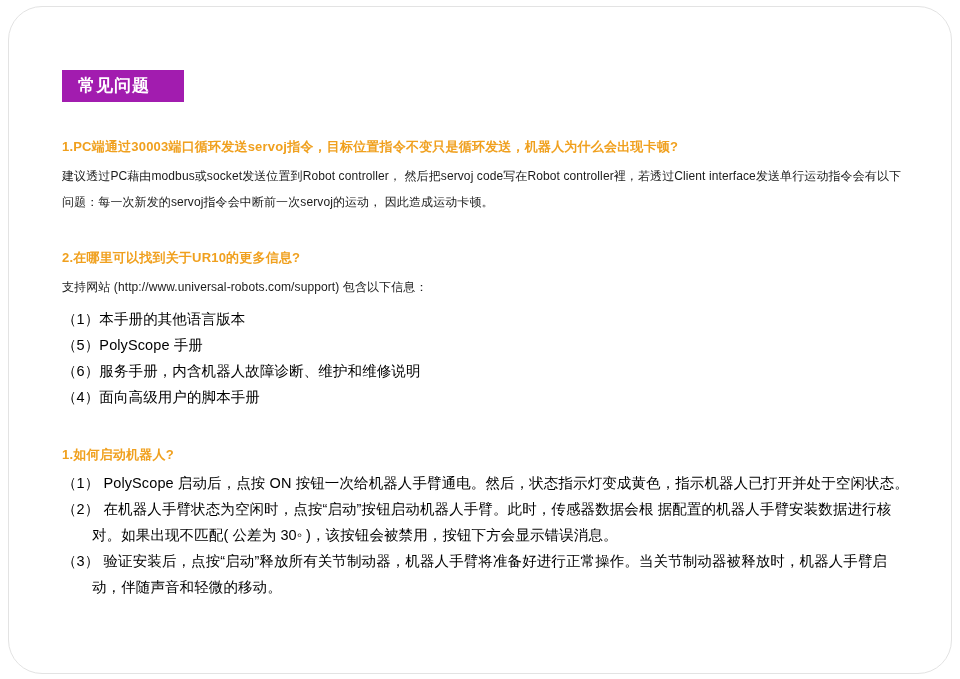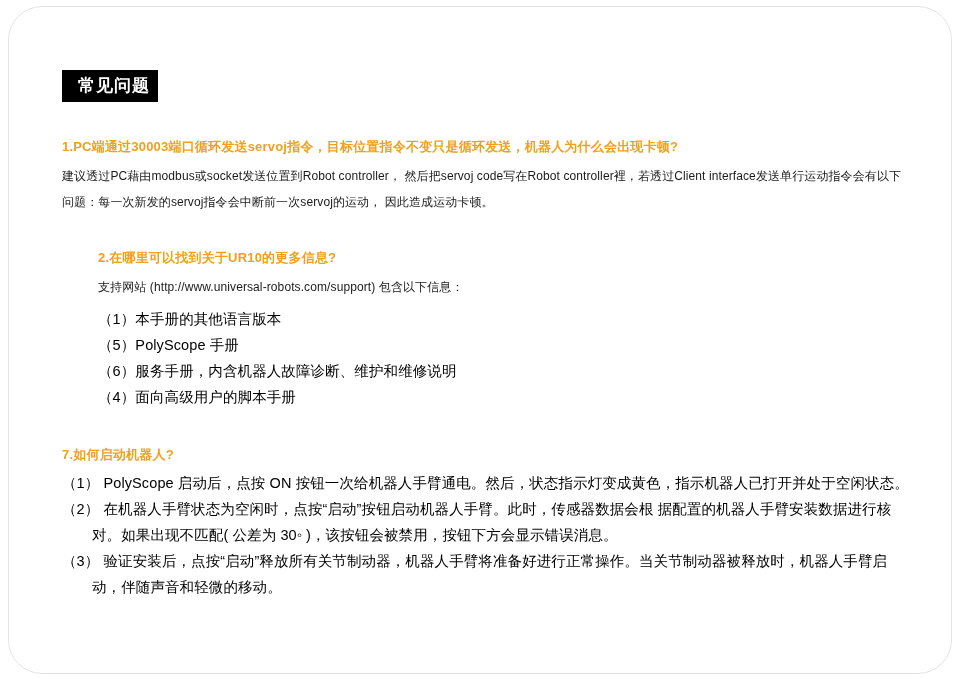--- a/index.html
+++ b/index.html
@@ -33,25 +33,25 @@
     background: #ffffff;
   }
   .content {
     position: absolute;
     left: 62px;
     top: 70px;
     width: 850px;
   }
   .section-title {
     display: inline-block;
-    background: #000000;
+    background: #a21caf;
     color: #ffffff;
     font-size: 17px;
     font-weight: bold;
-    padding: 7px 8px 8px 16px;
+    padding: 7px 34px 8px 16px;
     letter-spacing: 1px;
     line-height: 1;
   }
   .q {
     color: #f0a01e;
     font-size: 13px;
     font-weight: bold;
     margin: 0;
     letter-spacing: 0.2px;
   }
@@ -83,21 +83,20 @@
   .list.indent li {
     text-indent: 0;
     padding-left: 0;
   }
   .list.hang li {
     padding-left: 30px;
     text-indent: -30px;
   }
   .q2 {
     margin-top: 34px;
-    margin-left: 36px;
   }
   .q3 {
     margin-top: 36px;
   }
 </style>
 </head>
 <body>
 
 <div class="page">
   <div class="card-frame"></div>
@@ -119,21 +118,21 @@
       <ul class="list indent">
         <li>（1）本手册的其他语言版本</li>
         <li>（5）PolyScope 手册</li>
         <li>（6）服务手册，内含机器人故障诊断、维护和维修说明</li>
         <li>（4）面向高级用户的脚本手册</li>
       </ul>
     </div>
 
     
     <div class="block q3">
-      <p class="q">7.如何启动机器人?</p>
+      <p class="q">1.如何启动机器人?</p>
       <ul class="list hang">
         <li>（1） PolyScope 启动后，点按 ON 按钮一次给机器人手臂通电。然后，状态指示灯变成黄色，指示机器人已打开并处于空闲状态。</li>
         <li>（2） 在机器人手臂状态为空闲时，点按“启动”按钮启动机器人手臂。此时，传感器数据会根 据配置的机器人手臂安装数据进行核对。如果出现不匹配( 公差为 30◦ )，该按钮会被禁用，按钮下方会显示错误消息。</li>
         <li>（3） 验证安装后，点按“启动”释放所有关节制动器，机器人手臂将准备好进行正常操作。当关节制动器被释放时，机器人手臂启动，伴随声音和轻微的移动。</li>
       </ul>
     </div>
 
   </div>
 </div>
 

